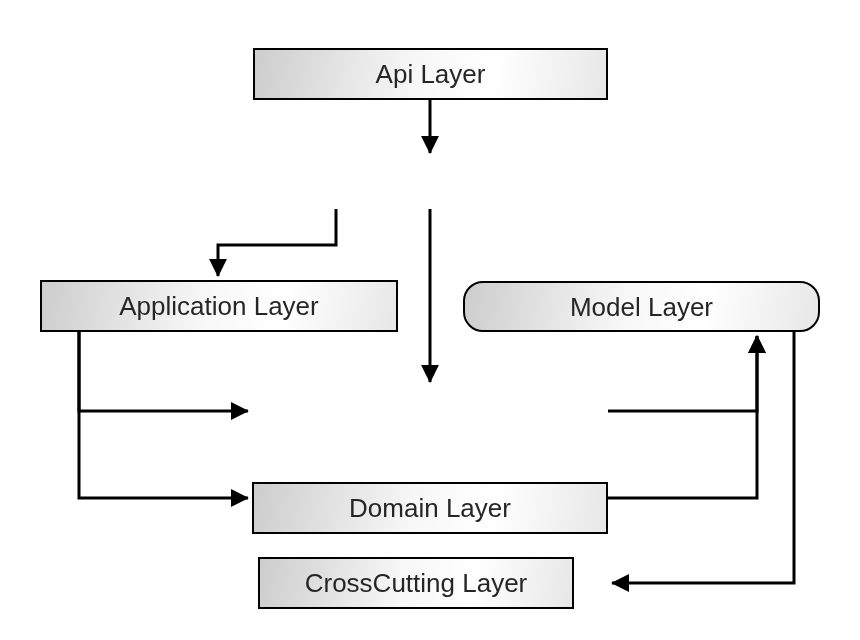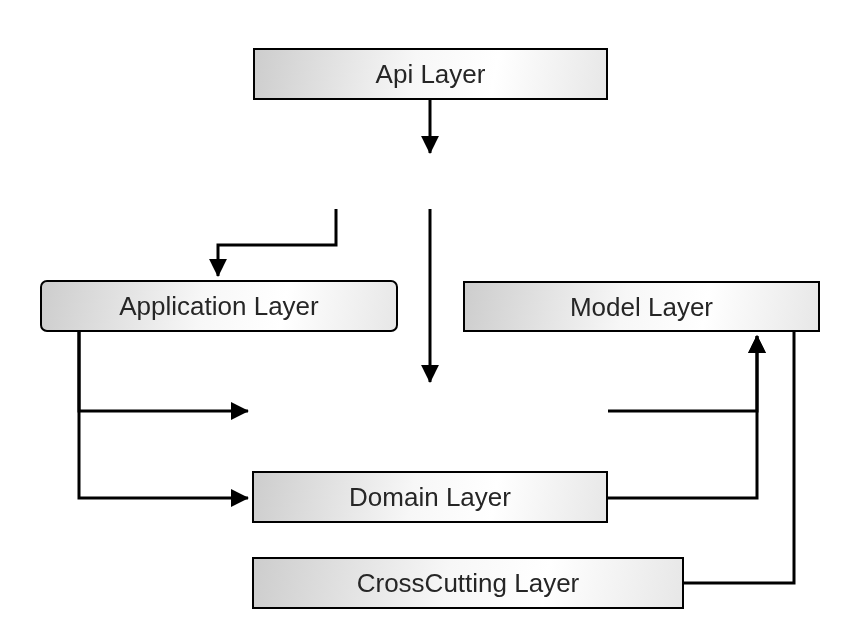--- a/index.html
+++ b/index.html
@@ -44,25 +44,25 @@
   }
   .node-label {
     font-size: 26px;
     line-height: 1;
     color: var(--label-text, #262626);
     white-space: nowrap;
     user-select: none;
   }
   #node-api          { left: 253px; top: 39px;  width: 355px; }
   #node-ioc          { left: 253px; top: 148px; width: 355px; }
-  #node-application  { left: 40px;  top: 271px; width: 358px; border-radius: 7px; }
-  #node-model        { left: 463px; top: 272px; width: 357px; height: 51px; }
+  #node-application  { left: 40px;  top: 271px; width: 358px; }
+  #node-model        { left: 463px; top: 272px; width: 357px; height: 51px; border-radius: 20px; }
   #node-database     { left: 252px; top: 377px; width: 356px; height: 51px; }
-  #node-domain       { left: 252px; top: 462px; width: 356px; }
-  #node-crosscutting { left: 252px; top: 548px; width: 432px; text-align: right; }
+  #node-domain       { left: 252px; top: 473px; width: 356px; }
+  #node-crosscutting { left: 258px; top: 548px; width: 316px; text-align: right; }
 </style>
 </head>
 <body>
 
 <div class="canvas">
 
   <svg class="edges-layer" width="860" height="640" viewBox="0 0 860 640" xmlns="http://www.w3.org/2000/svg">
     <defs>
       <marker id="arrowhead" viewBox="0 0 10 10" refX="9.5" refY="5" markerWidth="6" markerHeight="6" orient="auto" markerUnits="strokeWidth">
         <path d="M 0 0 L 10 5 L 0 10 Z" fill="#000000"></path>

